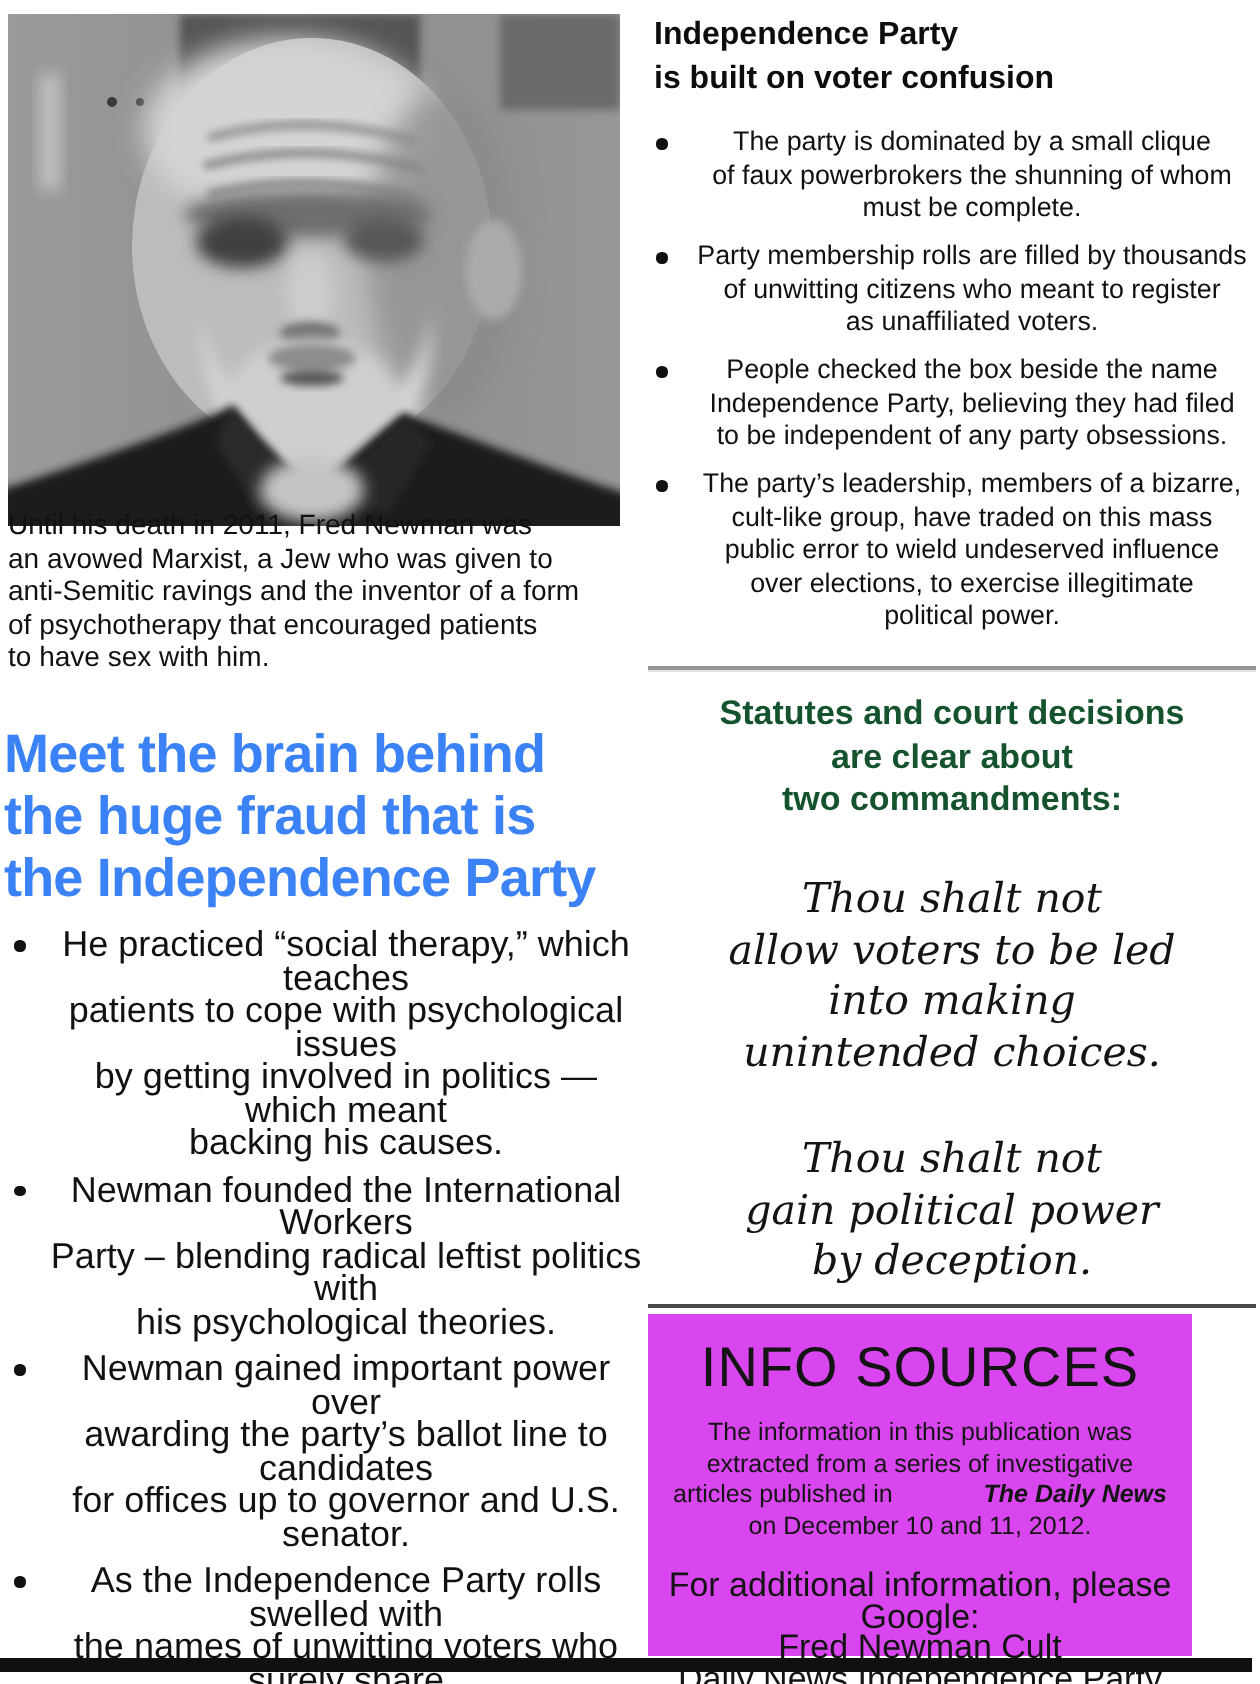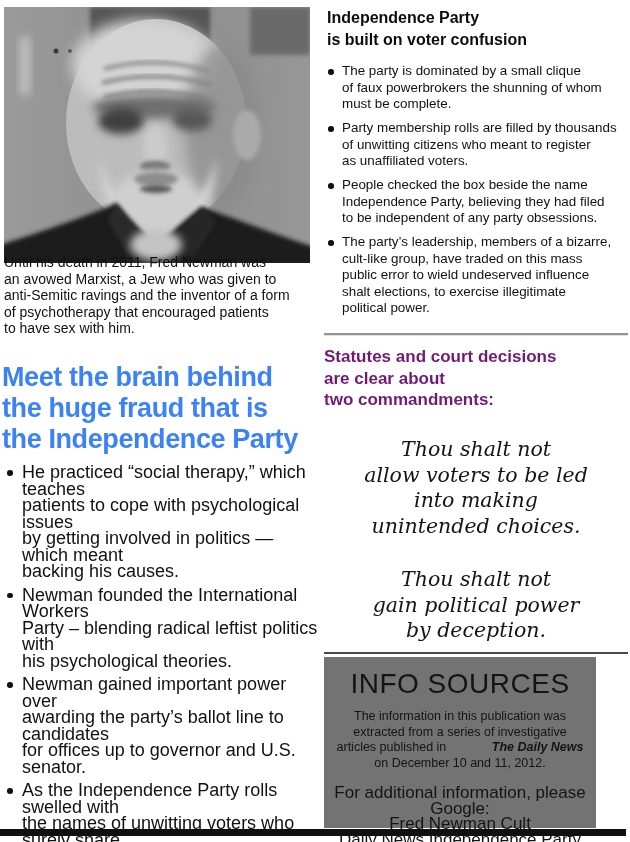--- a/index.html
+++ b/index.html
@@ -23,21 +23,21 @@
   }
   .caption {
     position: absolute; left: 4px; top: 254px; width: 316px;
     font-size: 14px; line-height: 16.5px; color: #111;
   }
   .headline {
     position: absolute; left: 2px; top: 362px; width: 324px;
     font-size: 27px; line-height: 31px; font-weight: bold;
     letter-spacing: -0.4px; color: #3b82f6;
   }
-  .bullet-list { position: absolute; list-style: none; }
+  .bullet-list { position: absolute; list-style: none; text-align: center; }
   .bullet-list li {
     position: relative; padding-left: 18px; margin-bottom: 7px;
     font-size: 18px; line-height: 16.5px; color: #111;
   }
   .bullet-list li::before {
     content: ""; position: absolute; left: 3px; top: 6px;
     width: 5.5px; height: 5.5px; border-radius: 50%; background: #111;
   }
   #left-bullets { left: 4px; top: 464px; width: 320px; }
 
@@ -49,38 +49,38 @@
   #right-bullets { left: 327px; top: 63px; width: 303px; }
   #right-bullets li { padding-left: 15px; margin-bottom: 7.5px; font-size: 13.4px; }
   #right-bullets li::before { left: 1px; }
 
   .rule-gray {
     position: absolute; left: 324px; top: 333px; width: 304px; height: 2.5px;
     background: #949494; border-bottom: 1px solid #e2e2e2;
   }
   .statutes-heading {
     position: absolute; left: 324px; top: 346px; width: 304px;
-    font-size: 17px; line-height: 21.5px;
-    font-weight: bold; color: #701a75;
+    text-align: center; font-size: 17px; line-height: 21.5px;
+    font-weight: bold; color: #14532d;
   }
   .commandment {
     position: absolute; left: 318px; width: 316px;
     text-align: center; font-family: "DejaVu Serif", serif;
     font-style: italic; font-size: 20.5px; line-height: 25.5px; color: #141414;
   }
   #commandment-1 { top: 437px; }
   #commandment-2 { top: 567px; }
 
   .rule-dark {
     position: absolute; left: 324px; top: 652px; width: 304px; height: 2px;
     background: #4a4a4a;
   }
   .info-box {
     position: absolute; left: 324px; top: 657px; width: 272px; height: 171px;
-    background: #737373; padding: 11px 8px 0 8px; text-align: center;
+    background: #d946ef; padding: 11px 8px 0 8px; text-align: center;
   }
   .info-title {
     font-size: 28px; font-weight: 400; letter-spacing: 0.5px;
     color: #141414; margin-bottom: 9px;
   }
   .info-body { font-size: 12.5px; line-height: 15.5px; color: #141414; }
   .info-body .news-name { font-weight: bold; font-style: italic; margin-left: 42px; }
   .info-extra { margin-top: 14px; font-size: 17px; line-height: 15.5px; color: #141414; }
 
   .bottom-bar {
@@ -185,21 +185,21 @@
 must be complete.</li>
     <li class="pre">Party membership rolls are filled by thousands
 of unwitting citizens who meant to register
 as unaffiliated voters.</li>
     <li class="pre">People checked the box beside the name
 Independence Party, believing they had filed
 to be independent of any party obsessions.</li>
     <li class="pre">The party’s leadership, members of a bizarre,
 cult-like group, have traded on this mass
 public error to wield undeserved influence
-shalt elections, to exercise illegitimate
+over elections, to exercise illegitimate
 political power.</li>
   </ul>
 
   <div class="rule-gray"></div>
 
   <h3 class="statutes-heading pre">Statutes and court decisions
 are clear about
 two commandments:</h3>
 
   <p class="commandment pre" id="commandment-1">Thou shalt not

